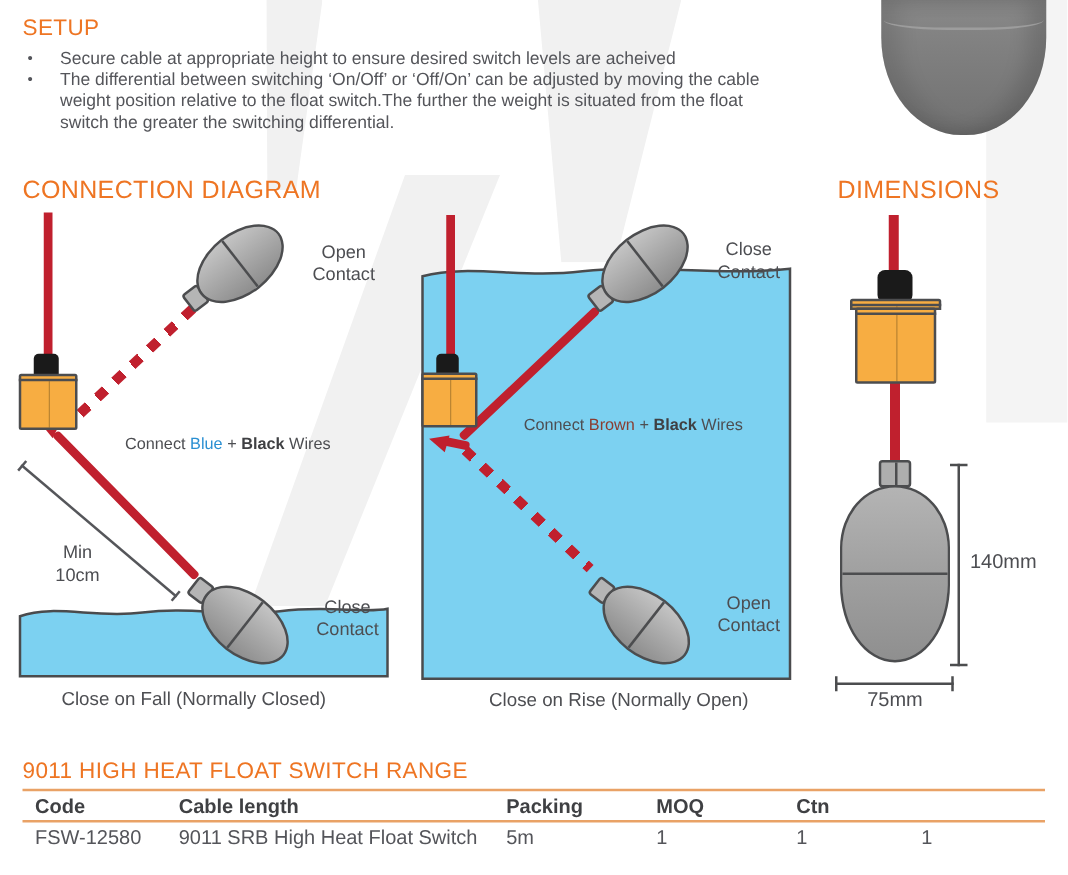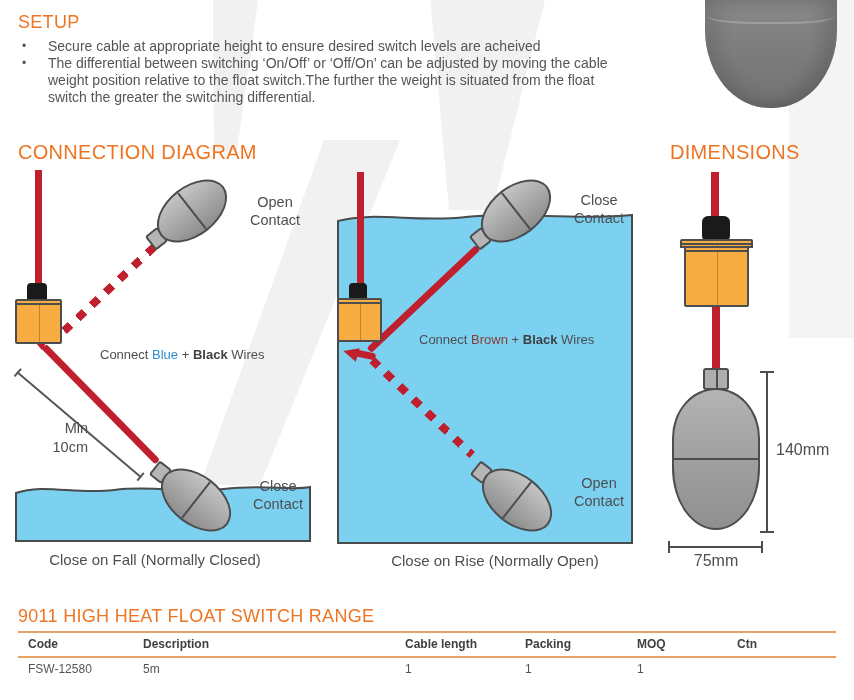--- a/index.html
+++ b/index.html
@@ -82,21 +82,21 @@
     background: linear-gradient(180deg,#898989 0%,#808080 35%,#717171 100%);
     box-shadow: inset -14px 0 16px rgba(0,0,0,.14), inset 14px 0 16px rgba(0,0,0,.10);
     z-index: 2;
   }
   .photo::before { content:""; position:absolute; left:2px; right:2px; top:8px; height:14px;
     border-bottom:2px solid #a2a2a2; border-radius:50% / 10px; opacity:.85; }
 
   
   .tbl-rule { position: absolute; left: 18px; width: 818px; height: 2px; background: #e9a266; z-index: 2; }
   .tbl-row { position: absolute; left: 18px; width: 818px; display: grid;
-    grid-template-columns: 125px 262px 120px 112px 100px 80px; font-size: 12px; z-index: 2; }
+    grid-template-columns: 125px 262px 120px 112px 100px 80px; font-size: 16px; z-index: 2; }
   .tbl-row .c1 { padding-left: 10px; text-align: left; }
   .tbl-row .c2 { text-align: left; }
   .tbl-row .cc { }
   .tbl-head { font-weight: bold; color: #3f4043; }
 </style>
 </head>
 <body>
 
 <div class="wm" style="left:213px;top:0;width:45px;height:152px;clip-path:polygon(0 0,100% 0,53% 100%,2% 100%);"></div>
 <div class="wm" style="left:428px;top:0;width:117px;height:210px;clip-path:polygon(2% 0,100% 0,55% 100%,18% 100%);"></div>
@@ -139,21 +139,21 @@
     </div>
 </div>
 <div class="float-wrap" style="left:156px;top:475px;transform:rotate(38deg);">
   <div class="float-nub"></div>
   <div class="float-body">
       <div class="float-seam"></div>
     </div>
 </div>
 
 <div class="min-line" style="left:17px;top:371px;width:163px;transform:rotate(40.3deg);"></div>
-<div class="abs" style="left:36px;top:419px;width:52px;text-align:right;font-size:14.5px;line-height:19px;color:#4d4e52;z-index:4;">
+<div class="abs" style="left:36px;top:433px;width:52px;text-align:center;font-size:14.5px;line-height:19px;color:#4d4e52;z-index:4;">
   <div>Min</div>
   <div>10cm</div>
 </div>
 
 <div class="contact-label" style="left:239px;top:193px;">Open Contact</div>
 <div class="contact-label" style="left:242px;top:477px;">Close Contact</div>
 <div class="wire-text" style="left:100px;top:347px;">
   <span>Connect</span>
   <span class="w-blue">Blue</span>
   <span>+</span>
@@ -208,26 +208,26 @@
 <div class="dim-float"></div>
 <div class="meas-v" style="left:766px;top:371px;height:162px;"></div>
 <div class="abs" style="left:776px;top:441px;font-size:16px;color:#4d4e52;z-index:4;">140mm</div>
 <div class="meas-h" style="left:668px;top:546px;width:95px;"></div>
 <div class="abs" style="left:688px;top:552px;width:56px;text-align:center;font-size:16px;color:#4d4e52;z-index:4;">75mm</div>
 
 <div class="abs h-orange" style="left:18px;top:606px;font-size:18px;z-index:2;">9011 HIGH HEAT FLOAT SWITCH RANGE</div>
 <div class="tbl-rule" style="top:631px;"></div>
 <div class="tbl-row tbl-head" style="top:637px;">
   <div class="c1">Code</div>
-  <div class="c2">Description</div>
   <div class="cc">Cable length</div>
   <div class="cc">Packing</div>
   <div class="cc">MOQ</div>
   <div class="cc">Ctn</div>
 </div>
 <div class="tbl-rule" style="top:656px;"></div>
 <div class="tbl-row" style="top:662px;">
   <div class="c1">FSW-12580</div>
+  <div class="c2">9011 SRB High Heat Float Switch</div>
   <div class="cc">5m</div>
   <div class="cc">1</div>
   <div class="cc">1</div>
   <div class="cc">1</div>
 </div>
 
 </body></html>

